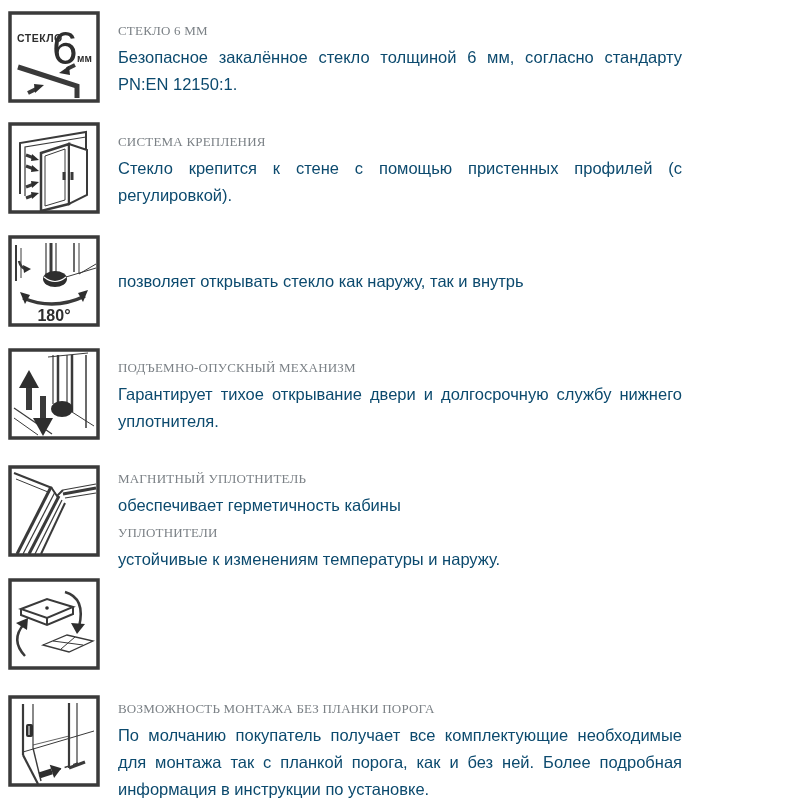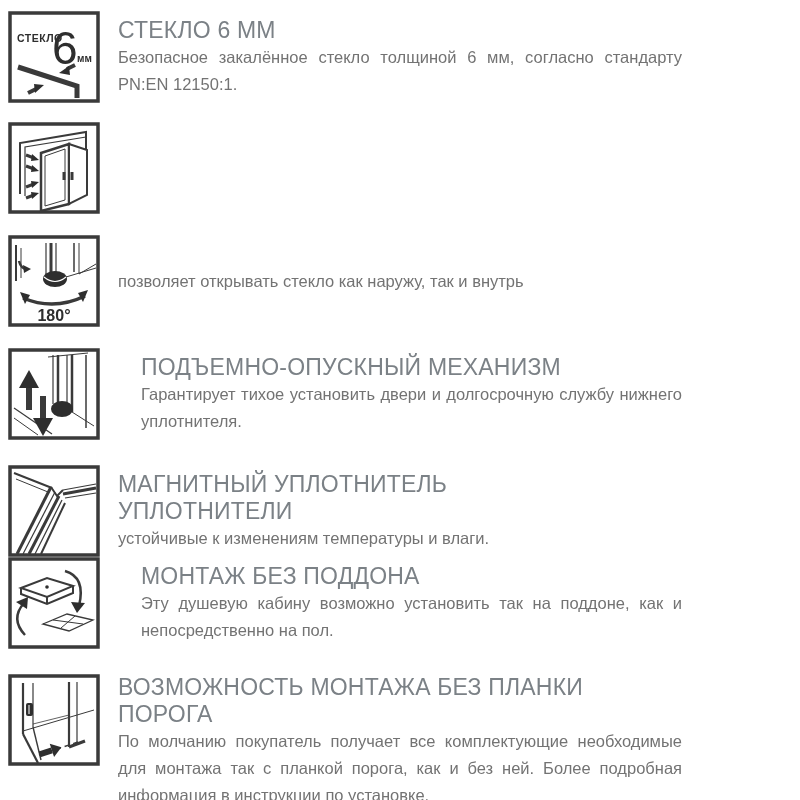--- a/index.html
+++ b/index.html
@@ -7,38 +7,39 @@
   .page{
     box-sizing:border-box;
     width:682px;height:800px;
     padding:11px 0 0 8px;
     font-family:"Liberation Sans", sans-serif;
     background:#ffffff;
   }
   .feature-row{display:flex;align-items:flex-start;}
   .feature-row.m19{margin-bottom:19px;}
   .feature-row.m21{margin-bottom:21px;}
-  .feature-row.m25{margin-bottom:25px;gap:23px;}
-  .feature-row.m5{}
+  .feature-row.m25{margin-bottom:25px;}
+  .feature-row.m5{margin-bottom:5px;}
   .icon-box{width:92px;height:92px;flex:0 0 92px;}
   .icon-box svg{display:block;}
   .feature-text{
     margin-left:18px;
     width:672px;
     min-height:92px;
     display:flex;flex-direction:column;justify-content:center;
   }
   .feature-title{
     color:#7b8186;
-    font-size:23px;
+    font-size:13px;
     line-height:27px;
     letter-spacing:0.2px;
+    font-family:Liberation Serif, serif;
   }
   .feature-body{
-    color:#737373;
+    color:#0c4a6e;
     font-size:16.5px;
     line-height:27px;
     text-align:justify;
   }
   
   .ic{stroke:#3a3a3a;fill:none;}
   .fl{fill:#2e2e2e;stroke:none;}
   .wf{fill:#ffffff;stroke:#3a3a3a;}
   .itx{fill:#2e2e2e;font-family:"Liberation Sans",sans-serif;}
 </style>
@@ -81,20 +82,24 @@
         <path d="M18 33 l8 3" class="ic" stroke="#2e2e2e" stroke-width="3"></path>
         <polygon points="31,38 24,32 23,39" class="fl"></polygon>
         <path d="M18 44 l8 3" class="ic" stroke="#2e2e2e" stroke-width="3"></path>
         <polygon points="31,49 24,43 23,50" class="fl"></polygon>
         <path d="M18 65 l8 -3" class="ic" stroke="#2e2e2e" stroke-width="3"></path>
         <polygon points="31,60 23,59 24,66" class="fl"></polygon>
         <path d="M18 76 l8 -3" class="ic" stroke="#2e2e2e" stroke-width="3"></path>
         <polygon points="31,71 23,70 24,77" class="fl"></polygon>
       </svg>
     </span>
+    <div class="feature-text">
+      <div class="feature-title">СИСТЕМА КРЕПЛЕНИЯ</div>
+      <div class="feature-body">Стекло крепится к стене с помощью пристенных профилей (с регулировкой).</div>
+    </div>
   </div>
 
   <div class="feature-row m21">
     <span class="icon-box">
       <svg width="92" height="92" viewBox="0 0 92 92">
         <rect x="2" y="2" width="88" height="88" class="wf" stroke-width="3.5"></rect>
         <path d="M8 10 V46" class="ic" stroke-width="2"></path>
         <path d="M13 13 V43" class="ic" stroke-width="1"></path>
         <path d="M38 8 V45" class="ic" stroke-width="1.2"></path>
         <path d="M43 8 V46" class="ic" stroke-width="3"></path>
@@ -133,21 +138,21 @@
         <path d="M64 64 L86 78" class="ic" stroke-width="1"></path>
         <ellipse cx="54" cy="61" rx="11" ry="8" class="fl"></ellipse>
         <path d="M21 62 V36" class="ic" stroke="#2e2e2e" stroke-width="6"></path>
         <polygon points="21,22 11,40 31,40" class="fl"></polygon>
         <path d="M35 48 V74" class="ic" stroke="#2e2e2e" stroke-width="6"></path>
         <polygon points="35,88 25,70 45,70" class="fl"></polygon>
       </svg>
     </span>
     <div class="feature-text">
       <div class="feature-title">ПОДЪЕМНО-ОПУСКНЫЙ МЕХАНИЗМ</div>
-      <div class="feature-body">Гарантирует тихое установить двери и долгосрочную службу нижнего уплотнителя.</div>
+      <div class="feature-body">Гарантирует тихое открывание двери и долгосрочную службу нижнего уплотнителя.</div>
     </div>
   </div>
 
   <div class="feature-row m5">
     <span class="icon-box">
       <svg width="92" height="92" viewBox="0 0 92 92">
         <rect x="2" y="2" width="88" height="88" class="wf" stroke-width="3.5"></rect>
         <path d="M6 8 L44 23" class="ic" stroke-width="2"></path>
         <path d="M8 14 L40 27" class="ic" stroke-width="1"></path>
         <path d="M9 89 L43 22" class="ic" stroke-width="3"></path>
@@ -156,44 +161,41 @@
         <path d="M27 89 L54 35" class="ic" stroke-width="1.2"></path>
         <path d="M33 89 L57 38" class="ic" stroke-width="2"></path>
         <path d="M43 22 L49 31 L55 25" class="ic" stroke-width="2"></path>
         <path d="M55 25 L88 19" class="ic" stroke-width="1.2"></path>
         <path d="M55 29 L88 23" class="ic" stroke-width="3"></path>
         <path d="M57 33 L88 28" class="ic" stroke-width="1.2"></path>
       </svg>
     </span>
     <div class="feature-text">
       <div class="feature-title">МАГНИТНЫЙ УПЛОТНИТЕЛЬ</div>
+      <div class="feature-body">обеспечивает герметичность кабины</div>
       <div class="feature-title">УПЛОТНИТЕЛИ</div>
-      <div class="feature-body">устойчивые к изменениям температуры и влаги.</div>
+      <div class="feature-body">устойчивые к изменениям температуры и наружу.</div>
     </div>
   </div>
 
   <div class="feature-row m25">
     <span class="icon-box">
       <svg width="92" height="92" viewBox="0 0 92 92">
         <rect x="2" y="2" width="88" height="88" class="wf" stroke-width="3.5"></rect>
         <polygon points="13,31 39,21 65,29 39,40" class="wf" stroke-width="2"></polygon>
         <path d="M13 31 v6 L39 47 L65 36 v-7 M39 40 v7" class="ic" stroke-width="2"></path>
         <circle cx="39" cy="30" r="1.8" class="fl"></circle>
         <polygon points="35,67 59,57 85,63 61,74" class="ic" stroke-width="1.3"></polygon>
         <path d="M45 63 L75 67 M67 59 L53 71" class="ic" stroke-width="1"></path>
         <path d="M57 14 Q78 20 71 49" class="ic" stroke="#2e2e2e" stroke-width="2.5"></path>
         <polygon points="69,56 63,45 77,46" class="fl"></polygon>
         <path d="M17 78 Q2 62 16 46" class="ic" stroke="#2e2e2e" stroke-width="2.5"></path>
         <polygon points="20,40 8,45 19,52" class="fl"></polygon>
       </svg>
     </span>
-    <div class="feature-text">
-      <div class="feature-title">МОНТАЖ БЕЗ ПОДДОНА</div>
-      <div class="feature-body">Эту душевую кабину возможно установить так на поддоне, как и непосредственно на пол.</div>
-    </div>
   </div>
 
   <div class="feature-row">
     <span class="icon-box">
       <svg width="92" height="92" viewBox="0 0 92 92">
         <rect x="2" y="2" width="88" height="88" class="wf" stroke-width="3.5"></rect>
         <path d="M15 9 V60" class="ic" stroke-width="2.2"></path>
         <path d="M25 9 V53" class="ic" stroke-width="1.2"></path>
         <path d="M15 60 L30 89" class="ic" stroke-width="2.2"></path>
         <path d="M25 53 L33 86" class="ic" stroke-width="1.4"></path>

